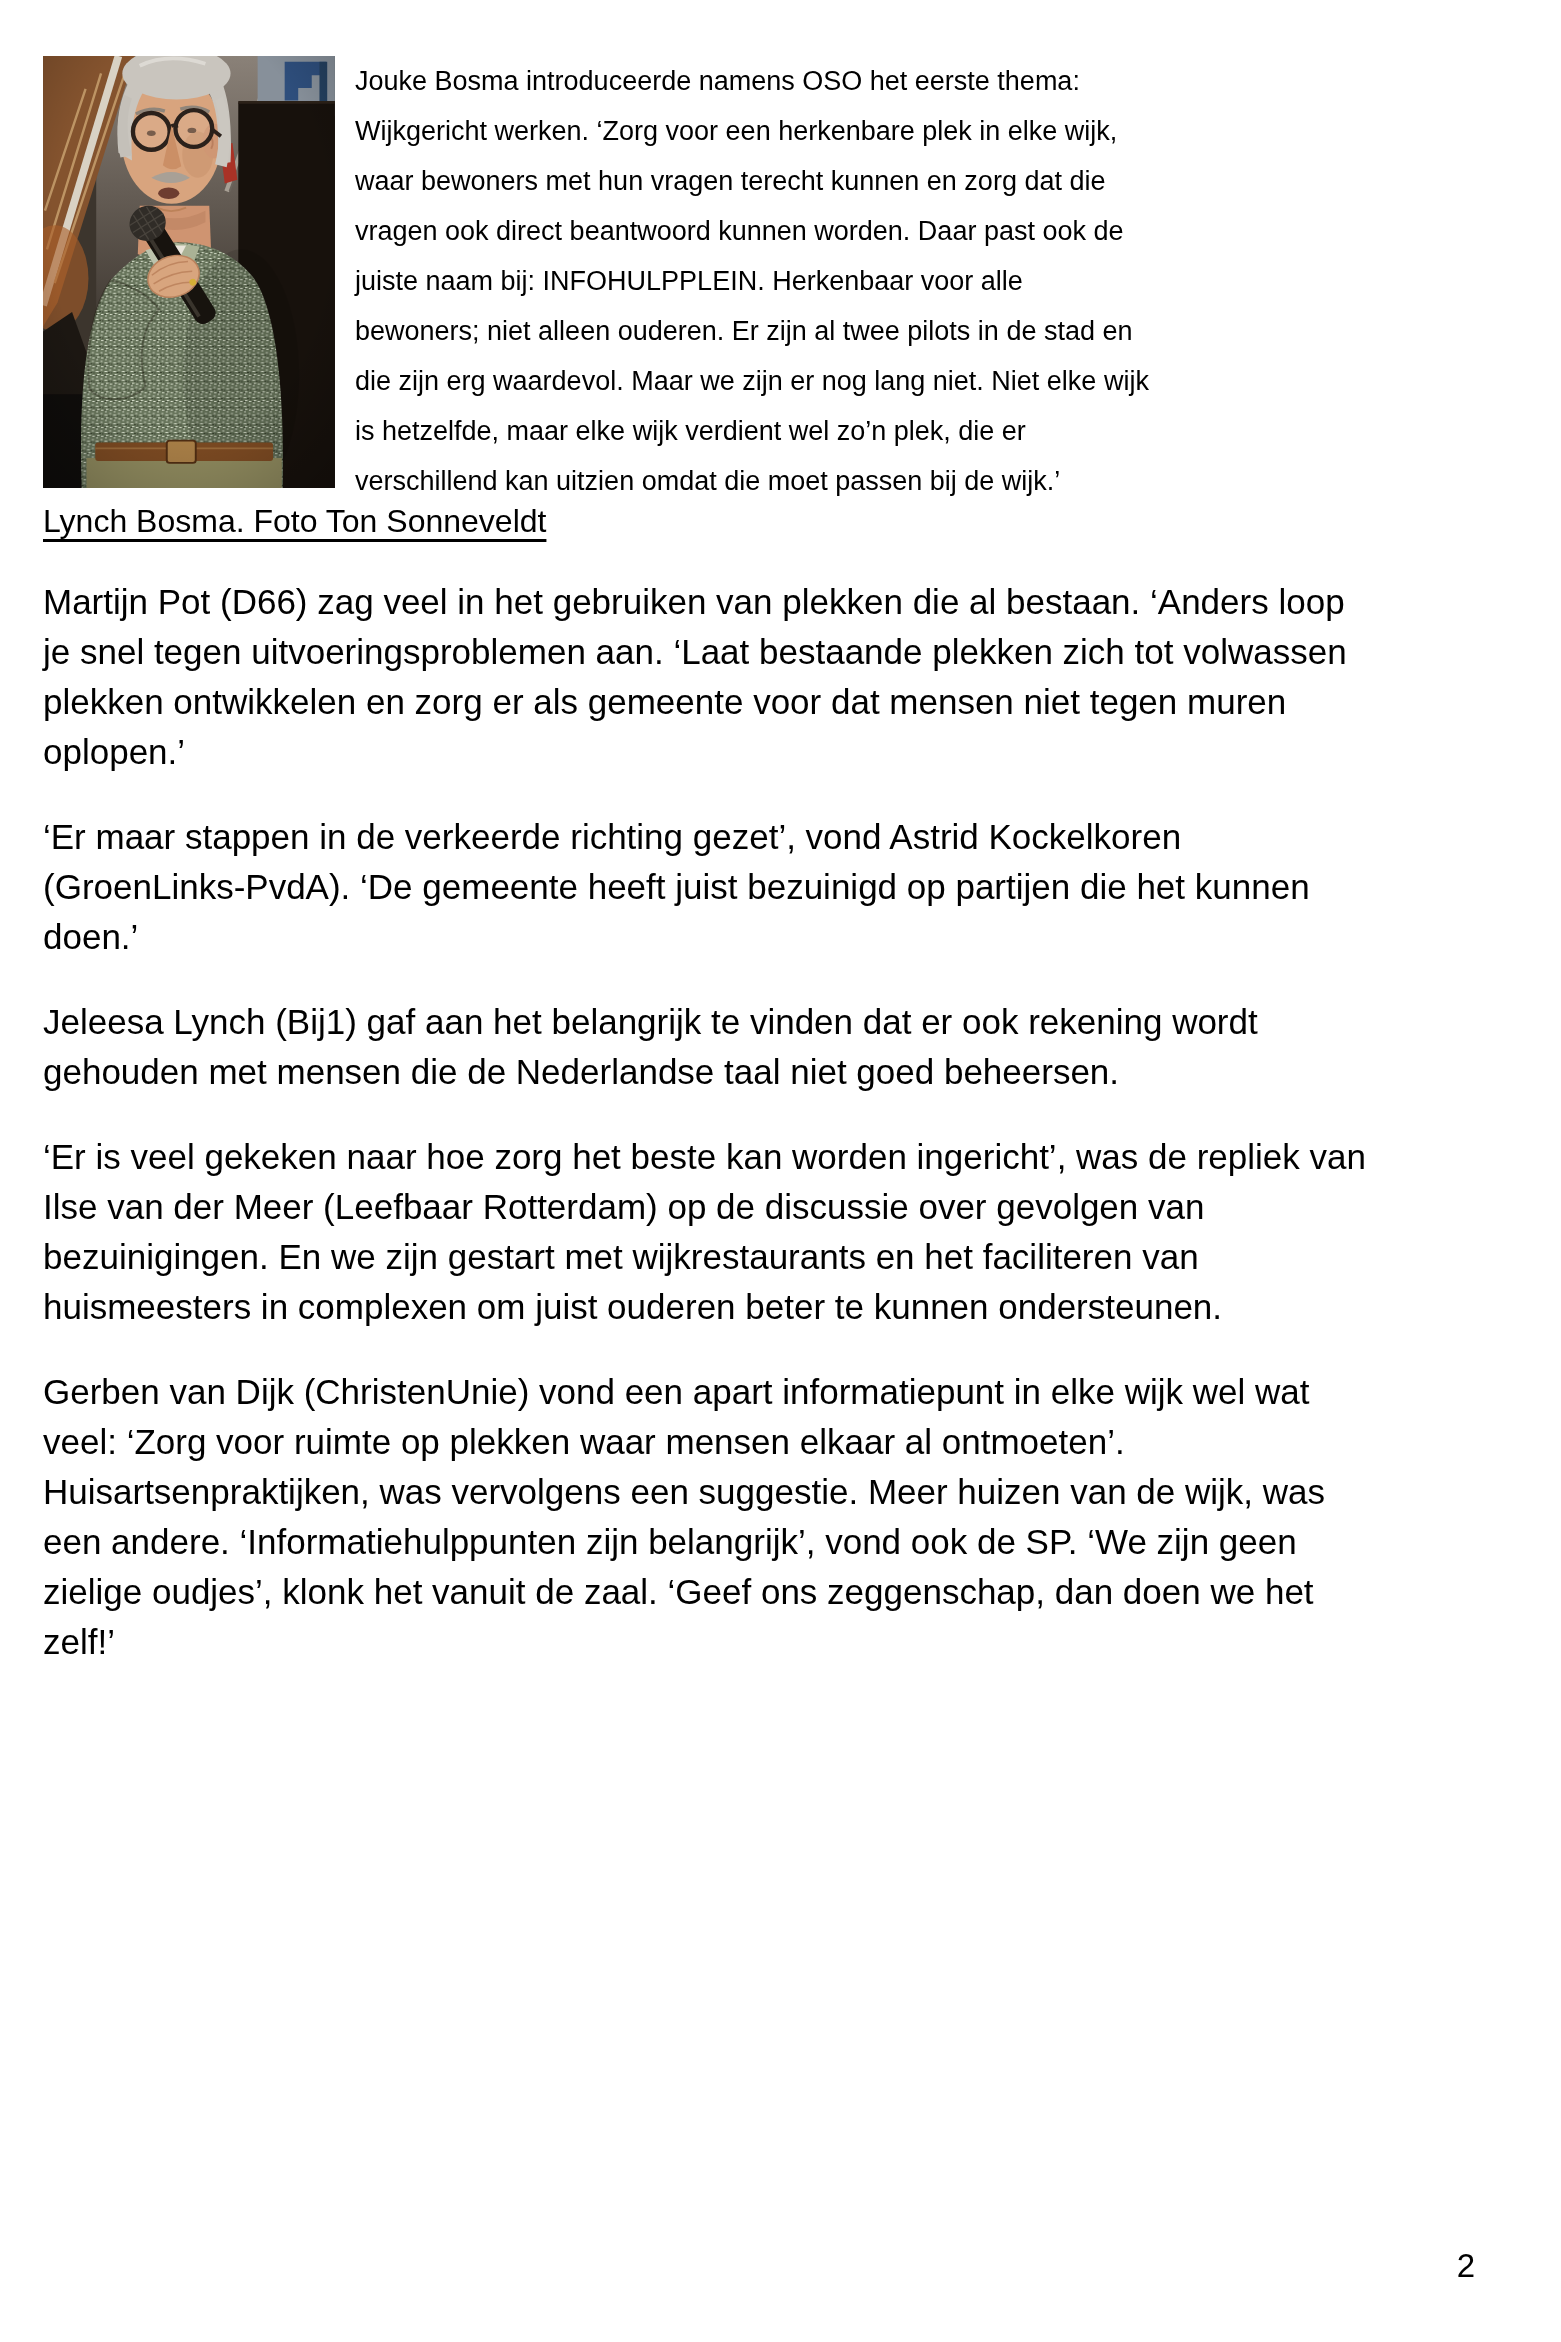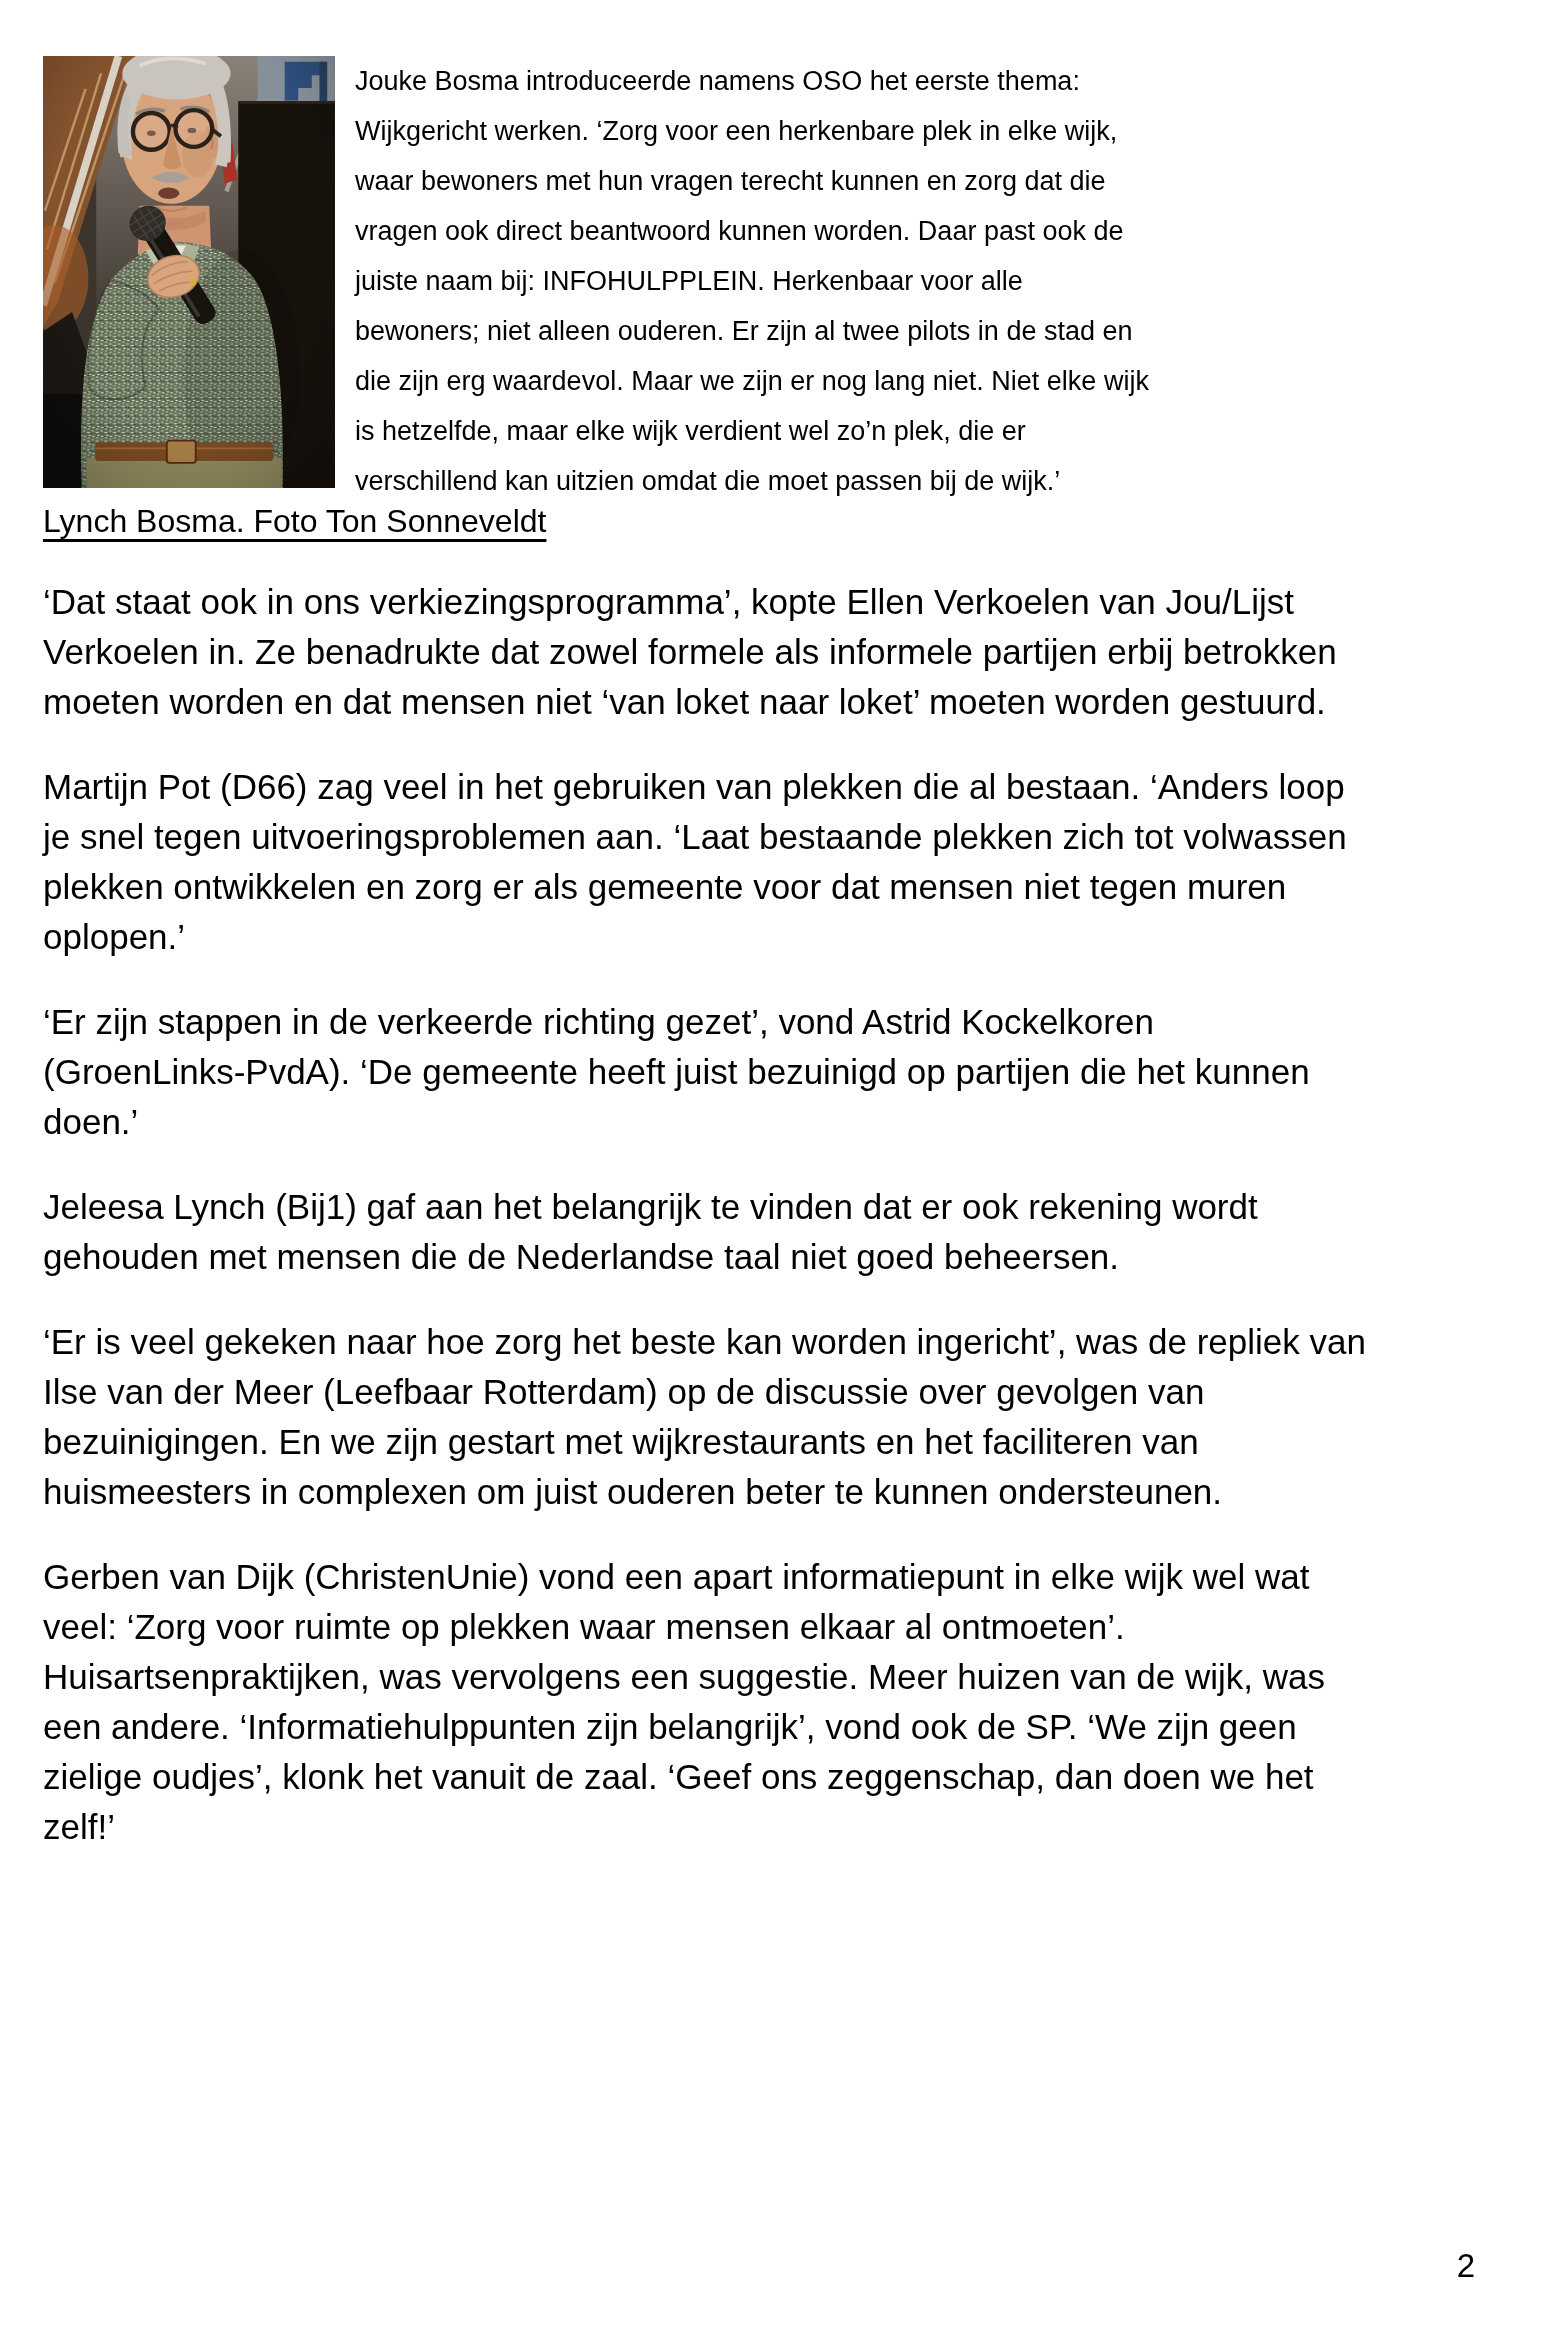--- a/index.html
+++ b/index.html
@@ -165,28 +165,25 @@
 waar bewoners met hun vragen terecht kunnen en zorg dat die
 vragen ook direct beantwoord kunnen worden. Daar past ook de
 juiste naam bij: INFOHULPPLEIN. Herkenbaar voor alle
 bewoners; niet alleen ouderen. Er zijn al twee pilots in de stad en
 die zijn erg waardevol. Maar we zijn er nog lang niet. Niet elke wijk
 is hetzelfde, maar elke wijk verdient wel zo’n plek, die er
 verschillend kan uitzien omdat die moet passen bij de wijk.’</div>
   </div>
 
   <div class="paragraphs">
-    <p>‘Dat staat ook in ons verkiezingsprogramma’, kopte Ellen Verkoelen van Jou/Lijst
-Verkoelen in. Ze benadrukte dat zowel formele als informele partijen erbij betrokken
-moeten worden en dat mensen niet ‘van loket naar loket’ moeten worden gestuurd.</p>
     <p>Martijn Pot (D66) zag veel in het gebruiken van plekken die al bestaan. ‘Anders loop
 je snel tegen uitvoeringsproblemen aan. ‘Laat bestaande plekken zich tot volwassen
 plekken ontwikkelen en zorg er als gemeente voor dat mensen niet tegen muren
 oplopen.’</p>
-    <p>‘Er zijn stappen in de verkeerde richting gezet’, vond Astrid Kockelkoren
+    <p>‘Er maar stappen in de verkeerde richting gezet’, vond Astrid Kockelkoren
 (GroenLinks-PvdA). ‘De gemeente heeft juist bezuinigd op partijen die het kunnen
 doen.’</p>
     <p>Jeleesa Lynch (Bij1) gaf aan het belangrijk te vinden dat er ook rekening wordt
 gehouden met mensen die de Nederlandse taal niet goed beheersen.</p>
     <p>‘Er is veel gekeken naar hoe zorg het beste kan worden ingericht’, was de repliek van
 Ilse van der Meer (Leefbaar Rotterdam) op de discussie over gevolgen van
 bezuinigingen. En we zijn gestart met wijkrestaurants en het faciliteren van
 huismeesters in complexen om juist ouderen beter te kunnen ondersteunen.</p>
     <p>Gerben van Dijk (ChristenUnie) vond een apart informatiepunt in elke wijk wel wat
 veel: ‘Zorg voor ruimte op plekken waar mensen elkaar al ontmoeten’.

